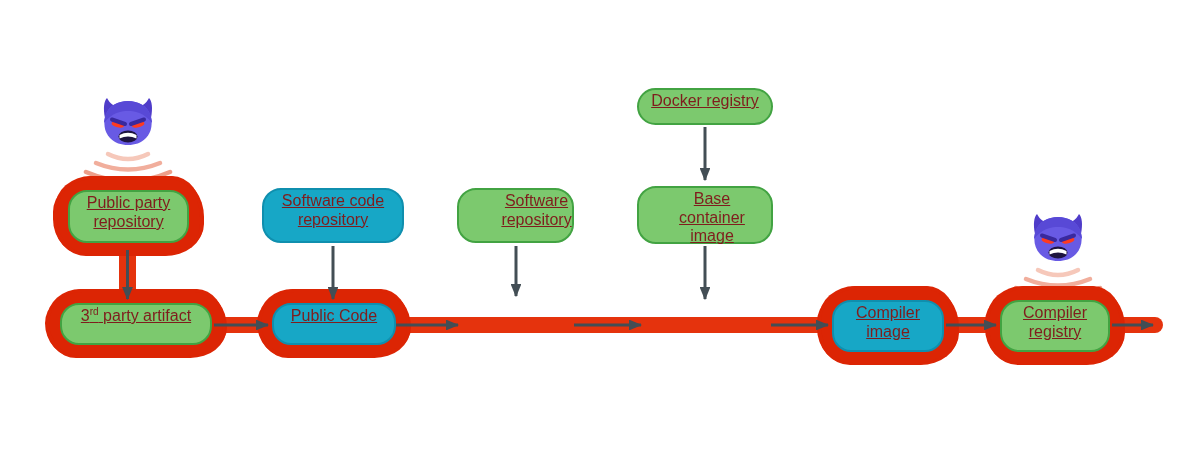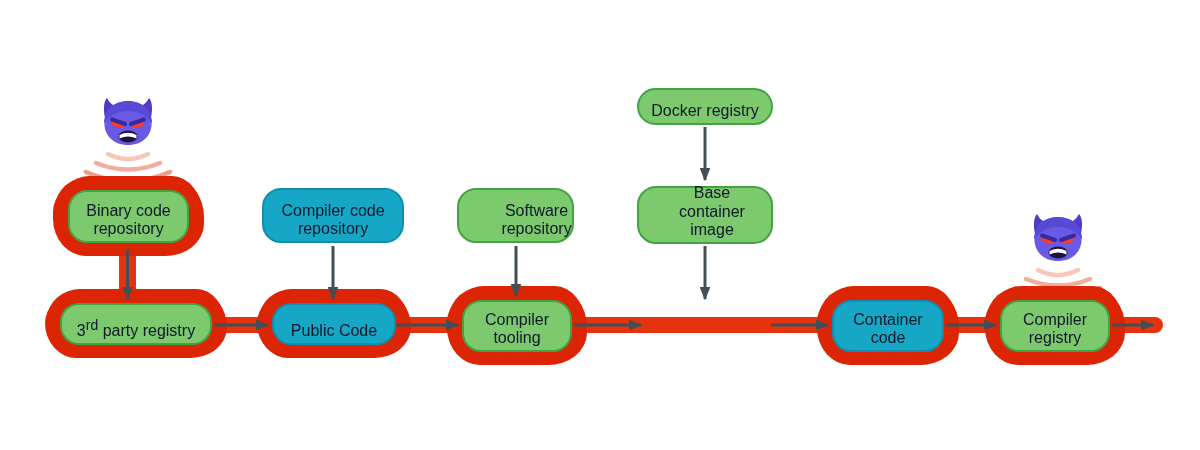--- a/index.html
+++ b/index.html
@@ -14,25 +14,25 @@
   }
   .flow-v{
     position:absolute;left:119px;top:246px;width:17px;height:66px;
     background:#e5330d;border-radius:4px;z-index:1;
   }
   
   svg.arrows{position:absolute;left:0;top:0;z-index:4;pointer-events:none;}
   .arrow{stroke:#434e55;stroke-width:3;fill:none;}
   
   .node{
-    position:absolute;display:flex;align-items:flex-end;justify-content:center;
-    text-align:center;color:#0f172a;font-size:16px;line-height:1.16;
-    border-radius:19px;box-sizing:border-box;z-index:3;padding:2px 6px;
+    position:absolute;display:flex;align-items:flex-start;justify-content:center;
+    text-align:center;color:#7f1d1d;font-size:16px;line-height:1.16;
+    border-radius:19px;box-sizing:border-box;z-index:3;padding:2px 6px;text-decoration:underline;
   }
-  .node sup{font-size:14px;line-height:0;}
+  .node sup{font-size:10px;line-height:0;}
   .green{background:#7cc96e;border:2px solid #42a342;}
   .teal{background:#17a7c6;border:2px solid #0f8fae;}
   
   .blob{
     position:absolute;background:#dc2504;z-index:3;
     border-radius:36px 30px 38px 32px / 32px 38px 30px 36px;
     box-shadow:3px 2px 0 #dc2504,-3px 2px 0 #dc2504,2px -3px 0 #dc2504,
                -2px -3px 0 #dc2504,4px 0 0 #dc2504,-4px 1px 0 #dc2504;
   }
   .blob > .node{position:absolute;left:11px;top:11px;right:11px;bottom:11px;}
@@ -94,57 +94,52 @@
     </g>
     <path d="M30,58 Q50,68 70,58" stroke="#f6c8ba" stroke-width="4.5" stroke-linecap="round" fill="none"></path>
     <path d="M18,67 Q50,80 82,67" stroke="#f1ae9c" stroke-width="4.5" stroke-linecap="round" fill="none"></path>
     <path d="M8,76 Q50,94 92,76" stroke="#ed9f8a" stroke-width="4.5" stroke-linecap="round" fill="none"></path>
   </svg>
 
   <div id="n-docker" class="node green">
     <span>Docker registry</span>
   </div>
   <div id="n-private" class="node teal">
-    <span>Compiler code repository</span>
+    <span>Software code repository</span>
   </div>
   <div id="n-software" class="node green">
     <span>Software repository</span>
   </div>
   <div id="n-base" class="node green">
     <span>Base container image</span>
   </div>
 
   <div id="b-public" class="blob">
     <div class="node green">
-      <span>Binary code repository</span>
+      <span>Public party repository</span>
     </div>
   </div>
 
   <div id="b-3rd" class="blob">
     <div class="node green">
-      <span><span>3</span><sup>rd</sup><span> party registry</span></span>
+      <span><span>3</span><sup>rd</sup><span> party artifact</span></span>
     </div>
   </div>
 
   <div id="b-source" class="blob">
     <div class="node teal">
       <span>Public Code</span>
     </div>
   </div>
 
-  <div id="b-compiler" class="blob">
-    <div class="node green">
-      <span>Compiler tooling</span>
-    </div>
-  </div>
 
 
   <div id="b-cimage" class="blob">
     <div class="node teal">
-      <span>Container code</span>
+      <span>Compiler image</span>
     </div>
   </div>
 
   <div id="b-registry" class="blob">
     <div class="node green">
       <span>Compiler registry</span>
     </div>
   </div>
 
   <svg class="arrows" width="1200" height="450" viewBox="0 0 1200 450">

